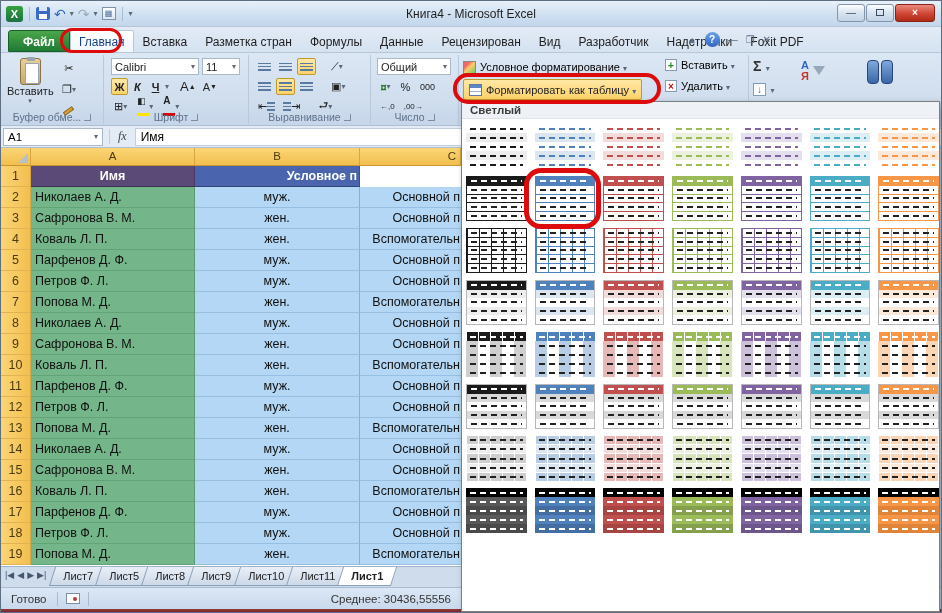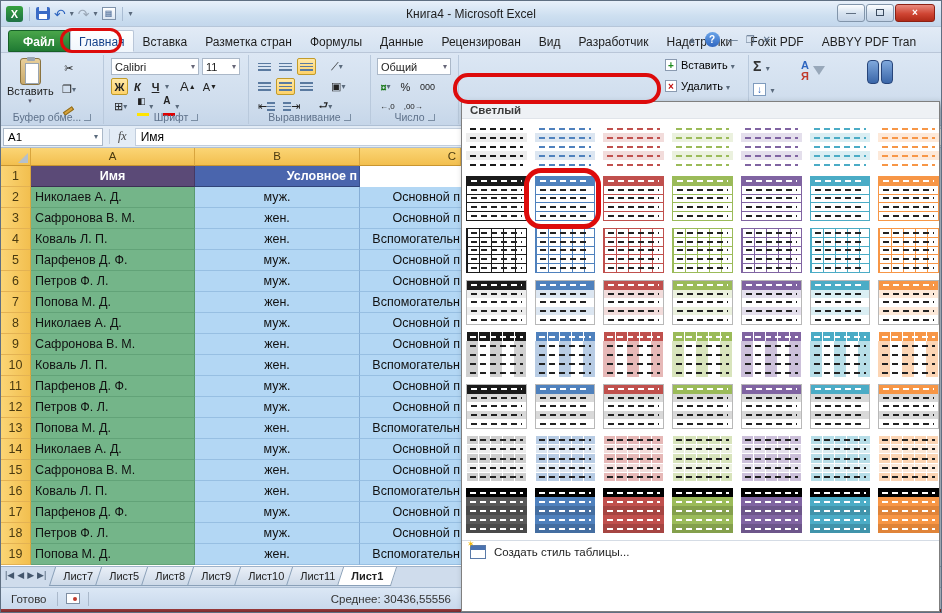--- a/index.html
+++ b/index.html
@@ -207,21 +207,20 @@
         <div class="rtab active">Главная</div>
         <div class="rtab">Вставка</div>
         <div class="rtab">Разметка стран</div>
         <div class="rtab">Формулы</div>
         <div class="rtab">Данные</div>
         <div class="rtab">Рецензирован</div>
         <div class="rtab">Вид</div>
         <div class="rtab">Разработчик</div>
         <div class="rtab">Надстройки</div>
         <div class="rtab">Foxit PDF</div>
-        <div class="rtab">ABBYY PDF Tran</div>
       </div>
     <div class="tab-right">
       <span class="chev">▲</span>
       <div class="help">?</div>
       <span class="doc-btn">—</span>
       <span class="doc-btn">❐</span>
       <span class="doc-btn">✕</span>
     </div>
   </div>
 
@@ -326,20 +325,30 @@
         <span class="sbtn">%</span>
         <span class="sbtn" style="font-size:9px;">000</span>
       </div>
       <div style="position:absolute;left:6px;top:43px;display:flex;gap:3px;">
         <span class="sbtn" style="font-size:8px;">←,0</span>
         <span class="sbtn" style="font-size:8px;">,00→</span>
       </div>
       <div class="rg-label"><span>Число</span><span class="launcher"></span></div>
     </div>
 
+    <div class="rgroup" style="left:458px;width:200px;border-right:none;">
+      <div style="position:absolute;left:4px;top:3px;display:flex;align-items:center;gap:4px;height:18px;">
+        <span class="cf-ico"></span>
+        <span style="font-size:11px;"><span>Условное форматирование</span> <span class="mini-dd">▾</span></span>
+      </div>
+      <div class="sbtn hl" style="position:absolute;left:4px;top:24px;height:21px;padding:0 5px;gap:4px;">
+        <span class="tbl-ico"></span>
+        <span style="font-size:11px;"><span>Форматировать как таблицу</span> <span class="mini-dd">▾</span></span>
+      </div>
+    </div>
 
     <div class="rgroup" style="left:658px;width:90px;">
       <div style="position:absolute;left:6px;top:4px;display:flex;align-items:center;gap:4px;">
         <span class="cells-ico" style="color:#1c8a1c;">+</span>
         <span style="font-size:11px;"><span>Вставить</span> <span class="mini-dd">▾</span></span>
       </div>
       <div style="position:absolute;left:6px;top:25px;display:flex;align-items:center;gap:4px;">
         <span class="cells-ico" style="color:#c01010;">×</span>
         <span style="font-size:11px;"><span>Удалить</span> <span class="mini-dd">▾</span></span>
       </div>
@@ -924,23 +933,19 @@
           <div style="background-color: rgb(64, 148, 171); background-image: repeating-linear-gradient(90deg, rgb(255, 255, 255) 0px, rgb(255, 255, 255) 6px, transparent 6px, transparent 10px); background-size: calc(100% - 8px) 2px; background-position: 4px center; background-repeat: no-repeat;"></div>
         </div>
         <div class="thumb">
           <div style="background-color: rgb(0, 0, 0); background-image: repeating-linear-gradient(90deg, rgb(255, 255, 255) 0px, rgb(255, 255, 255) 6px, transparent 6px, transparent 10px); background-size: calc(100% - 8px) 2px; background-position: 4px center; background-repeat: no-repeat;"></div>
           <div style="background-color: rgb(247, 150, 70); background-image: repeating-linear-gradient(90deg, rgb(255, 255, 255) 0px, rgb(255, 255, 255) 6px, transparent 6px, transparent 10px); background-size: calc(100% - 8px) 2px; background-position: 4px center; background-repeat: no-repeat;"></div>
           <div style="background-color: rgb(224, 132, 57); background-image: repeating-linear-gradient(90deg, rgb(255, 255, 255) 0px, rgb(255, 255, 255) 6px, transparent 6px, transparent 10px); background-size: calc(100% - 8px) 2px; background-position: 4px center; background-repeat: no-repeat;"></div>
           <div style="background-color: rgb(247, 150, 70); background-image: repeating-linear-gradient(90deg, rgb(255, 255, 255) 0px, rgb(255, 255, 255) 6px, transparent 6px, transparent 10px); background-size: calc(100% - 8px) 2px; background-position: 4px center; background-repeat: no-repeat;"></div>
           <div style="background-color: rgb(224, 132, 57); background-image: repeating-linear-gradient(90deg, rgb(255, 255, 255) 0px, rgb(255, 255, 255) 6px, transparent 6px, transparent 10px); background-size: calc(100% - 8px) 2px; background-position: 4px center; background-repeat: no-repeat;"></div>
         </div>
       </div>
-      <div class="gfooter">
-        <span class="newstyle-ico"></span>
-        <span>Создать стиль таблицы...</span>
-      </div>
     </div>
 
   <div class="ring" style="left:59px;top:27px;width:62px;height:25px;border-width:3px;border-radius:12px;"></div>
   <div class="ring" style="left:452px;top:72px;width:208px;height:31px;border-radius:15px;"></div>
   <div class="ring" style="left:523px;top:167px;width:77px;height:61px;border-width:5px;border-radius:17px;"></div>
 
 </div>
 
 </body></html>

